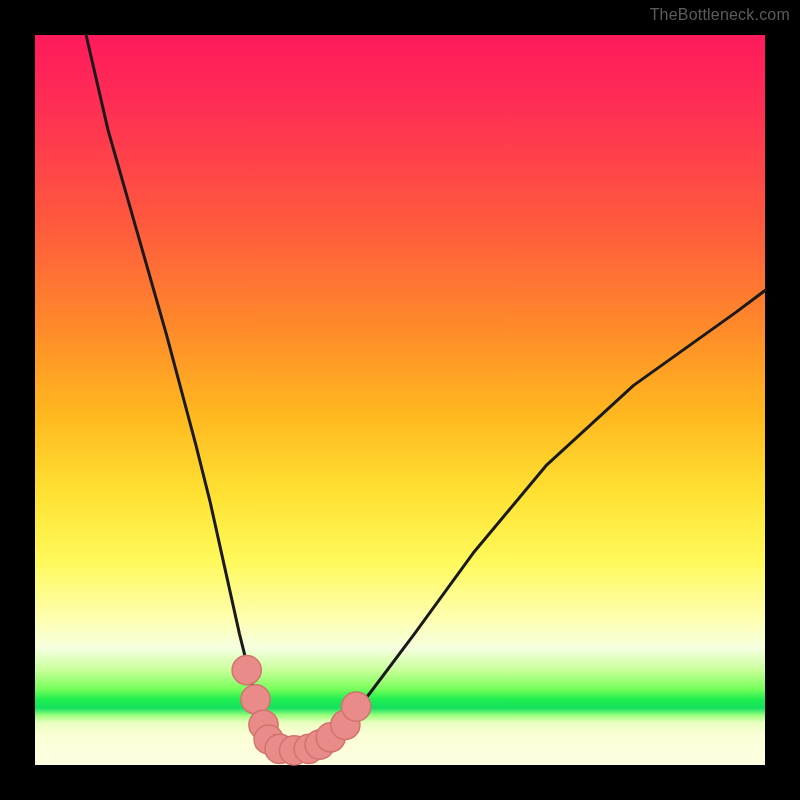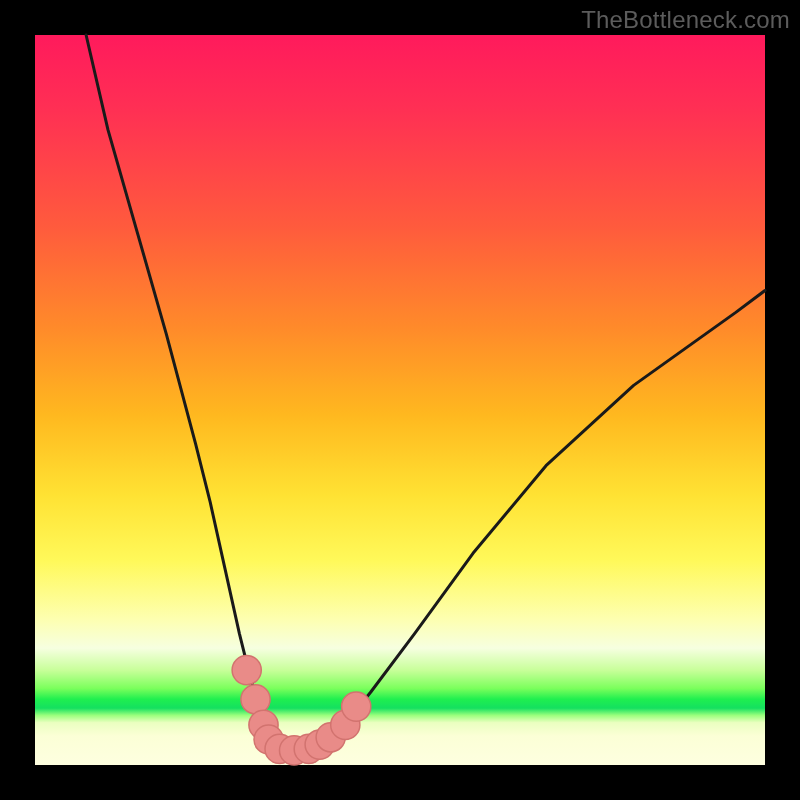--- a/index.html
+++ b/index.html
@@ -45,21 +45,21 @@
       #eaffc0 94.2%,
       #fbffd6 96%,
       #feffe0 100%
     );
   }
   .watermark {
     position: absolute;
     top: 6px;
     right: 10px;
     color: #5c5c5c;
-    font-size: 24px;
+    font-size: 16px;
     letter-spacing: 0.2px;
     font-weight: 500;
     user-select: none;
   }
   svg.curve {
     position: absolute;
     left: 0;
     top: 0;
     width: 730px;
     height: 730px;

